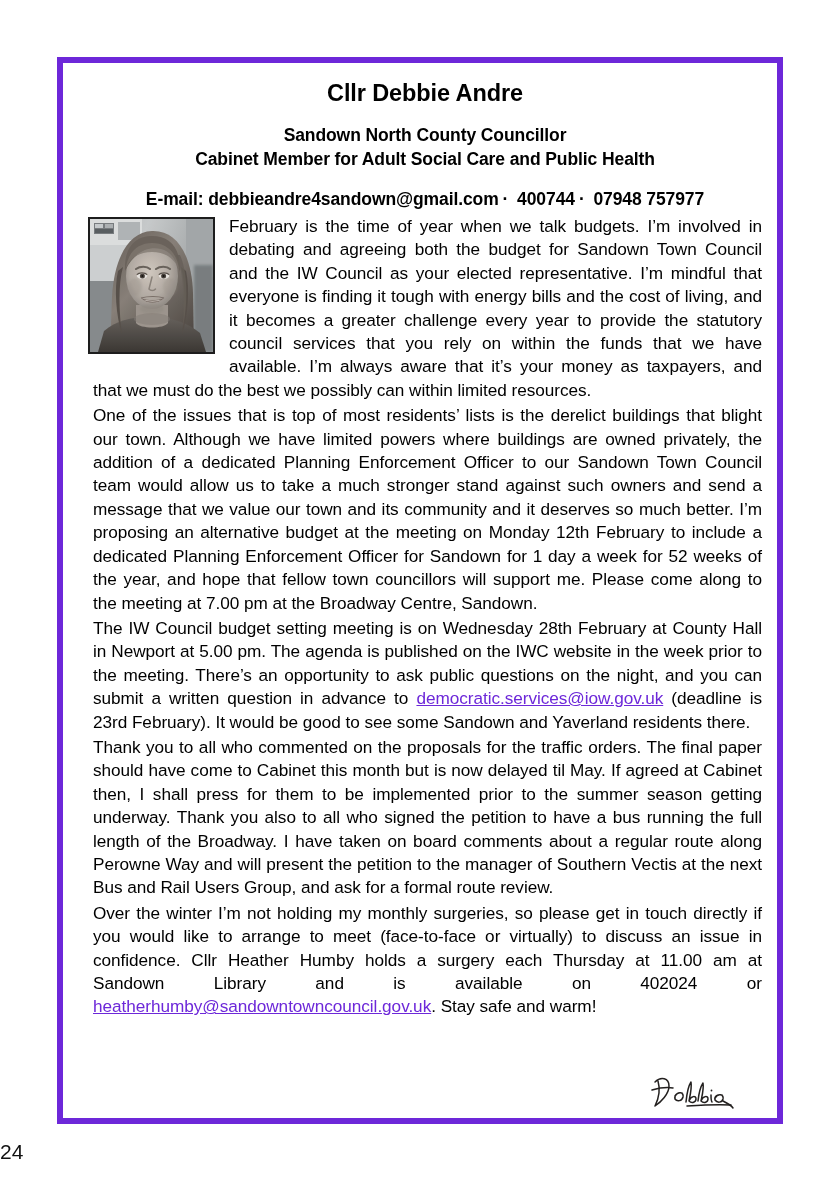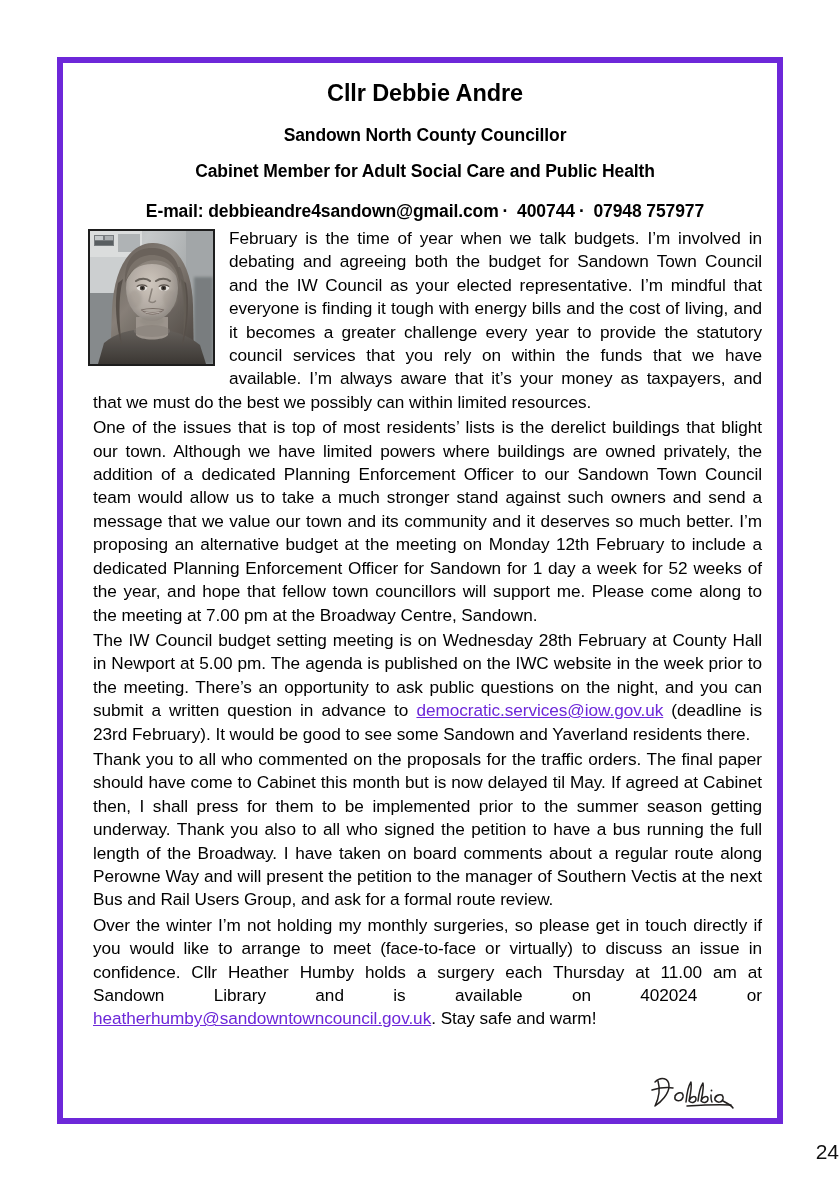--- a/index.html
+++ b/index.html
@@ -56,21 +56,21 @@
     margin-top: 6px;
   }
   #hdr-role {
     font-size: 17.5px;
     line-height: 24px;
     margin-top: 16px;
   }
   #hdr-cabinet {
     font-size: 17.5px;
     line-height: 24px;
-    margin-top: 12px;
+    margin-top: 0px;
   }
   #hdr-contact1 {
     font-size: 17.5px;
     line-height: 24px;
     margin-top: 16px;
   }
   #hdr-contact2 {
     font-size: 17.5px;
     line-height: 24px;
     margin-top: 0px;
@@ -122,21 +122,21 @@
     height: 44px;
   }
   #signature svg { display: block; width: 100%; height: 100%; }
 
   
   #page-number {
     position: absolute;
     left: 0;
     top: 1140px;
     width: 839px;
-    text-align: right;
+    text-align: left;
     font-size: 21px;
     line-height: 24px;
     color: #111111;
   }
 </style>
 </head>
 <body>
 
 <div id="page">
 

